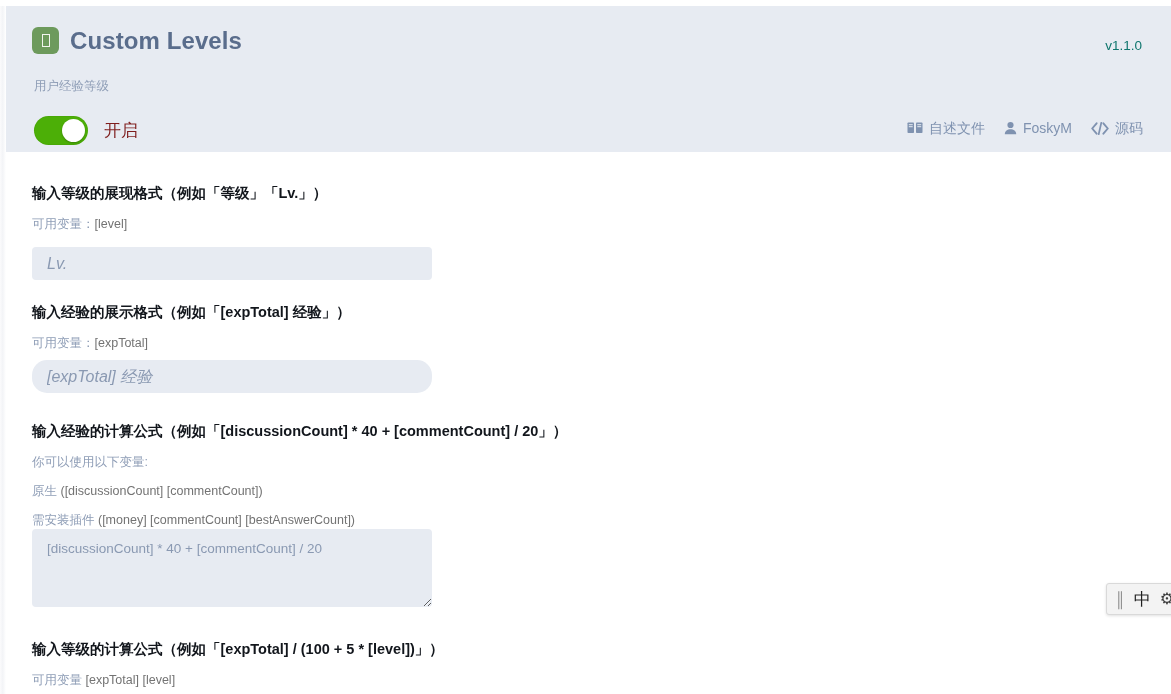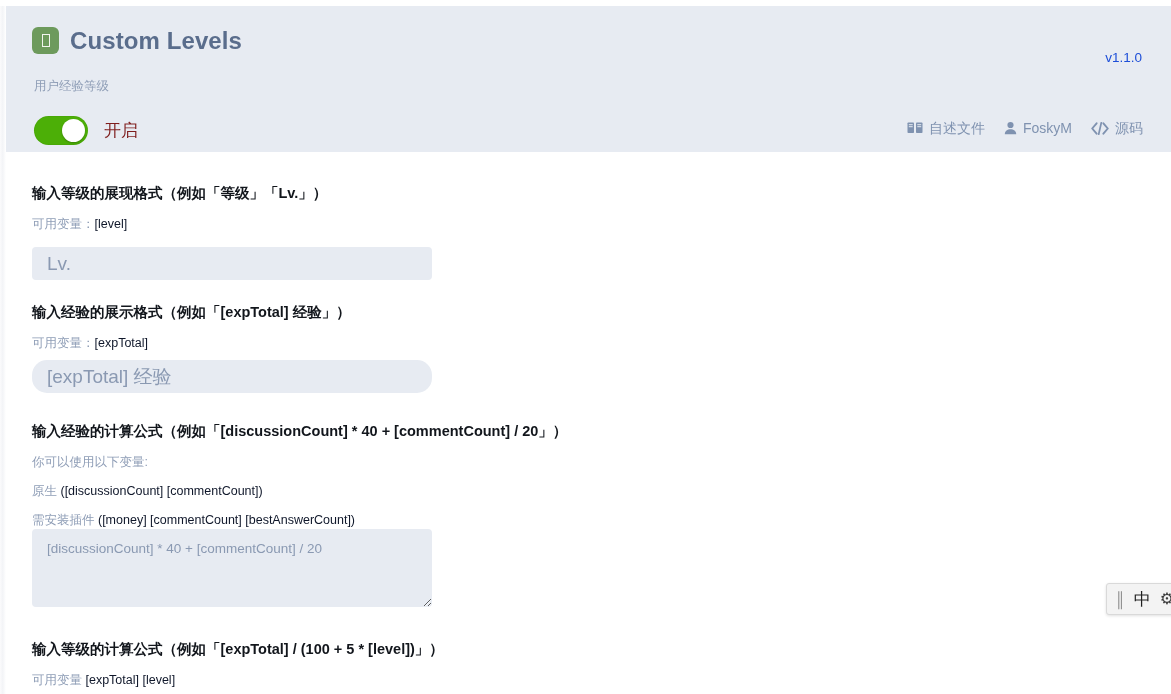--- a/index.html
+++ b/index.html
@@ -82,23 +82,23 @@
     font-weight: bold;
     color: #5a6d8c;
     letter-spacing: .1px;
     line-height: 1;
     white-space: nowrap;
   }
 
   .app-version {
     position: absolute;
     right: 29px;
-    top: 44px;
+    top: 32px;
     font-size: 13.5px;
-    color: #1d4ed8;
+    color: #0f766e;
     white-space: nowrap;
   }
 
   .app-subtitle {
     position: absolute;
     left: 28px;
     top: 72px;
     font-size: 12.5px;
     color: #8e9db6;
     white-space: nowrap;
@@ -181,34 +181,35 @@
     margin: 0 0 0 0;
   }
 
   .field-hint {
     font-size: 12.5px;
     color: #9aa8c0;
     white-space: nowrap;
     line-height: 1.3;
   }
   .field-hint .hint-cn { color: #8e9db6; }
-  .field-hint .hint-var { color: #0f172a; }
+  .field-hint .hint-var { color: #737373; }
 
   .text-input {
     display: block;
     width: 400px;
     height: 33px;
     border: none;
     outline: none;
     border-radius: 4px;
     background: #e7ebf2;
     color: #8a99b2;
-    font-size: 19px;
+    font-size: 16px;
     font-family: "Liberation Sans", "DejaVu Sans", sans-serif;
     padding: 0 15px;
+    font-style: italic;
   }
   .text-input::placeholder { color: #8a99b2; opacity: 1; }
 
   .text-area {
     display: block;
     width: 400px;
     height: 78px;
     border: none;
     outline: none;
     border-radius: 4px;

